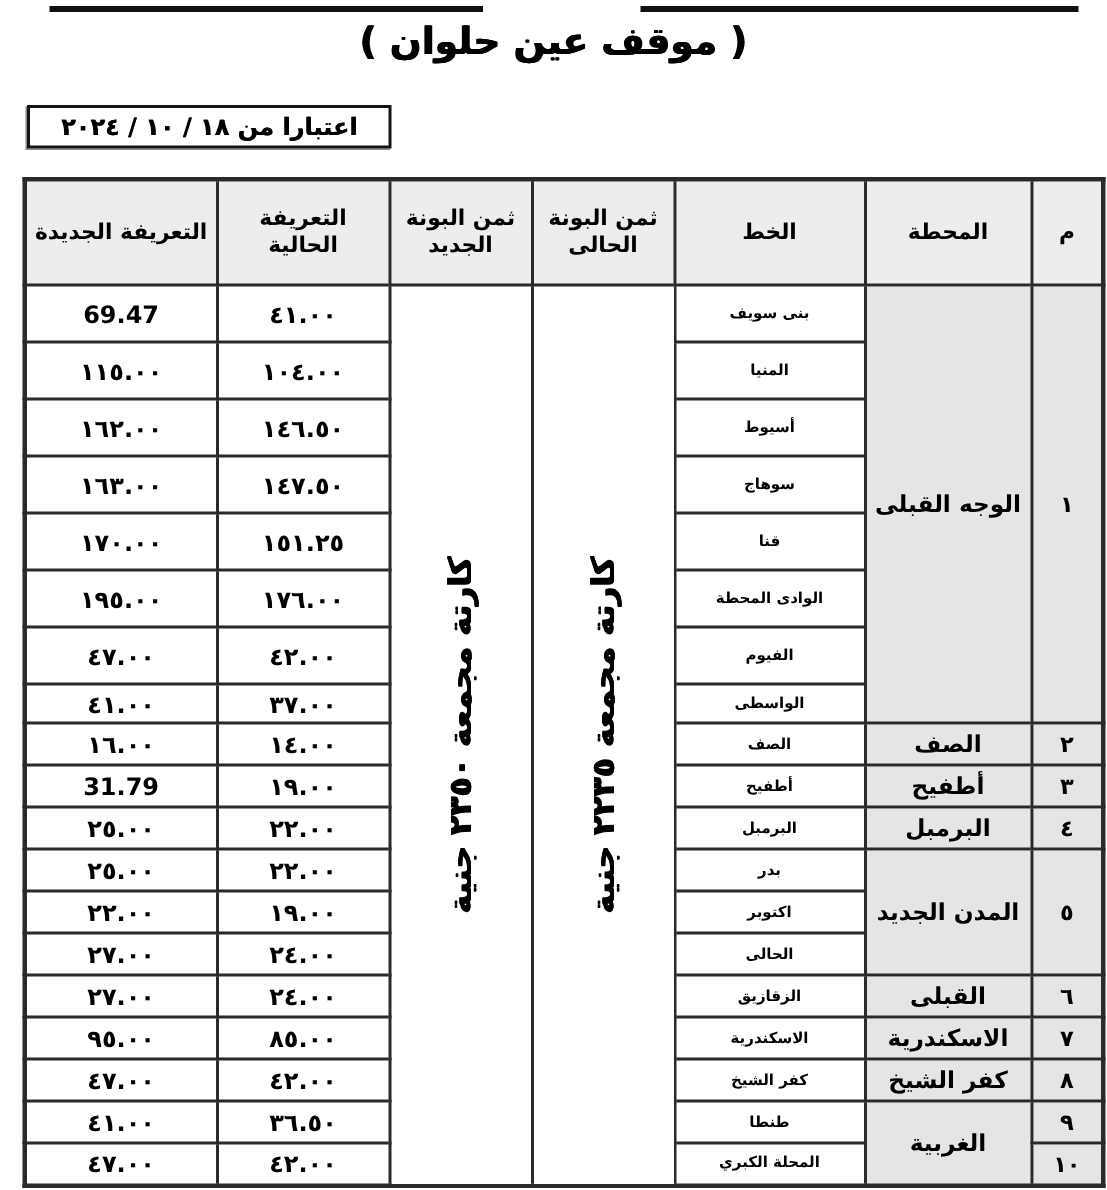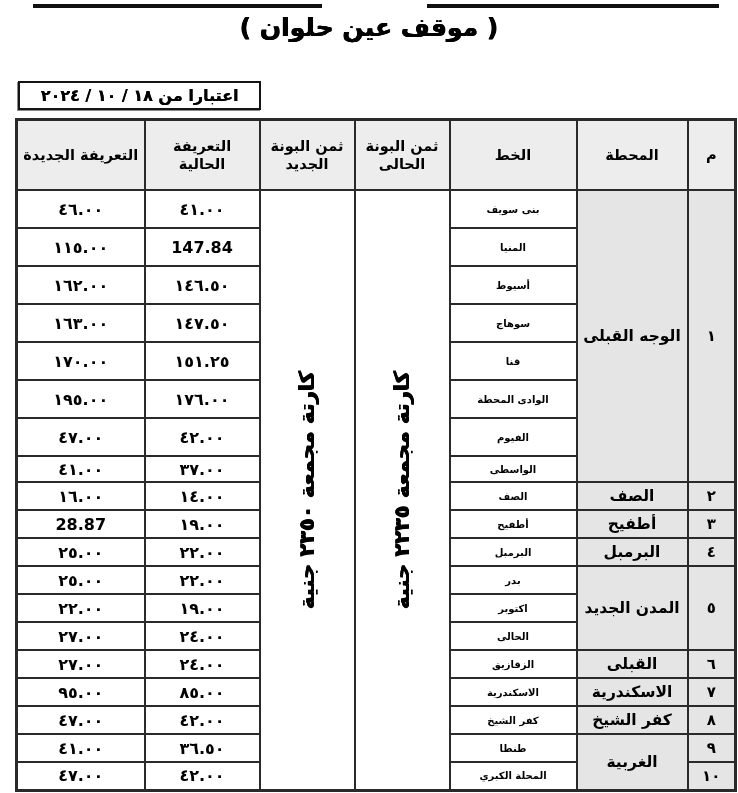--- a/index.html
+++ b/index.html
@@ -32,21 +32,20 @@
     position: absolute; top: 70px; left: 18px;
     width: 239px; height: 25px;
     border: 2px solid #141414;
     box-shadow: -1px 1px 0 #8a8a8a;
     background: #fff;
     text-align: center;
     font-size: 16px; font-weight: bold;
     line-height: 25px;
     text-shadow: 0.3px 0 0 #000;
     white-space: nowrap;
-    margin-top: 11px;
   }
 
   
   table.fare {
     position: absolute; top: 118px; left: 15px;
     width: 719px;
     border-collapse: collapse;
     table-layout: fixed;
     border: 3px solid #2a2a2a;
   }
@@ -122,25 +121,25 @@
           <td class="serial-cell" rowspan="8">١</td>
           <td class="station-cell" rowspan="8">الوجه القبلى</td>
           <td class="line-cell">بنى سويف</td>
           <td class="coupon-cell" rowspan="19">
             <div class="vert">كارتة مجمعة ٢٢٣٥ جنية</div>
           </td>
           <td class="coupon-cell" rowspan="19">
             <div class="vert">كارتة مجمعة ٢٣٥٠ جنية</div>
           </td>
           <td class="val-cell">٤١.٠٠</td>
-          <td class="val-cell">٤٦.٠٠</td>
+          <td class="val-cell">69.47</td>
         </tr>
         <tr class="row-tall">
           <td class="line-cell">المنيا</td>
-          <td class="val-cell">147.84</td>
+          <td class="val-cell">١٠٤.٠٠</td>
           <td class="val-cell">١١٥.٠٠</td>
         </tr>
         <tr class="row-tall">
           <td class="line-cell">أسيوط</td>
           <td class="val-cell">١٤٦.٥٠</td>
           <td class="val-cell">١٦٢.٠٠</td>
         </tr>
         <tr class="row-tall">
           <td class="line-cell">سوهاج</td>
           <td class="val-cell">١٤٧.٥٠</td>
@@ -171,21 +170,21 @@
           <td class="station-cell" rowspan="1">الصف</td>
           <td class="line-cell">الصف</td>
           <td class="val-cell">١٤.٠٠</td>
           <td class="val-cell">١٦.٠٠</td>
         </tr>
         <tr class="row-short">
           <td class="serial-cell" rowspan="1">٣</td>
           <td class="station-cell" rowspan="1">أطفيح</td>
           <td class="line-cell">أطفيح</td>
           <td class="val-cell">١٩.٠٠</td>
-          <td class="val-cell">28.87</td>
+          <td class="val-cell">31.79</td>
         </tr>
         <tr class="row-short">
           <td class="serial-cell" rowspan="1">٤</td>
           <td class="station-cell" rowspan="1">البرمبل</td>
           <td class="line-cell">البرمبل</td>
           <td class="val-cell">٢٢.٠٠</td>
           <td class="val-cell">٢٥.٠٠</td>
         </tr>
         <tr class="row-short">
           <td class="serial-cell" rowspan="3">٥</td>

